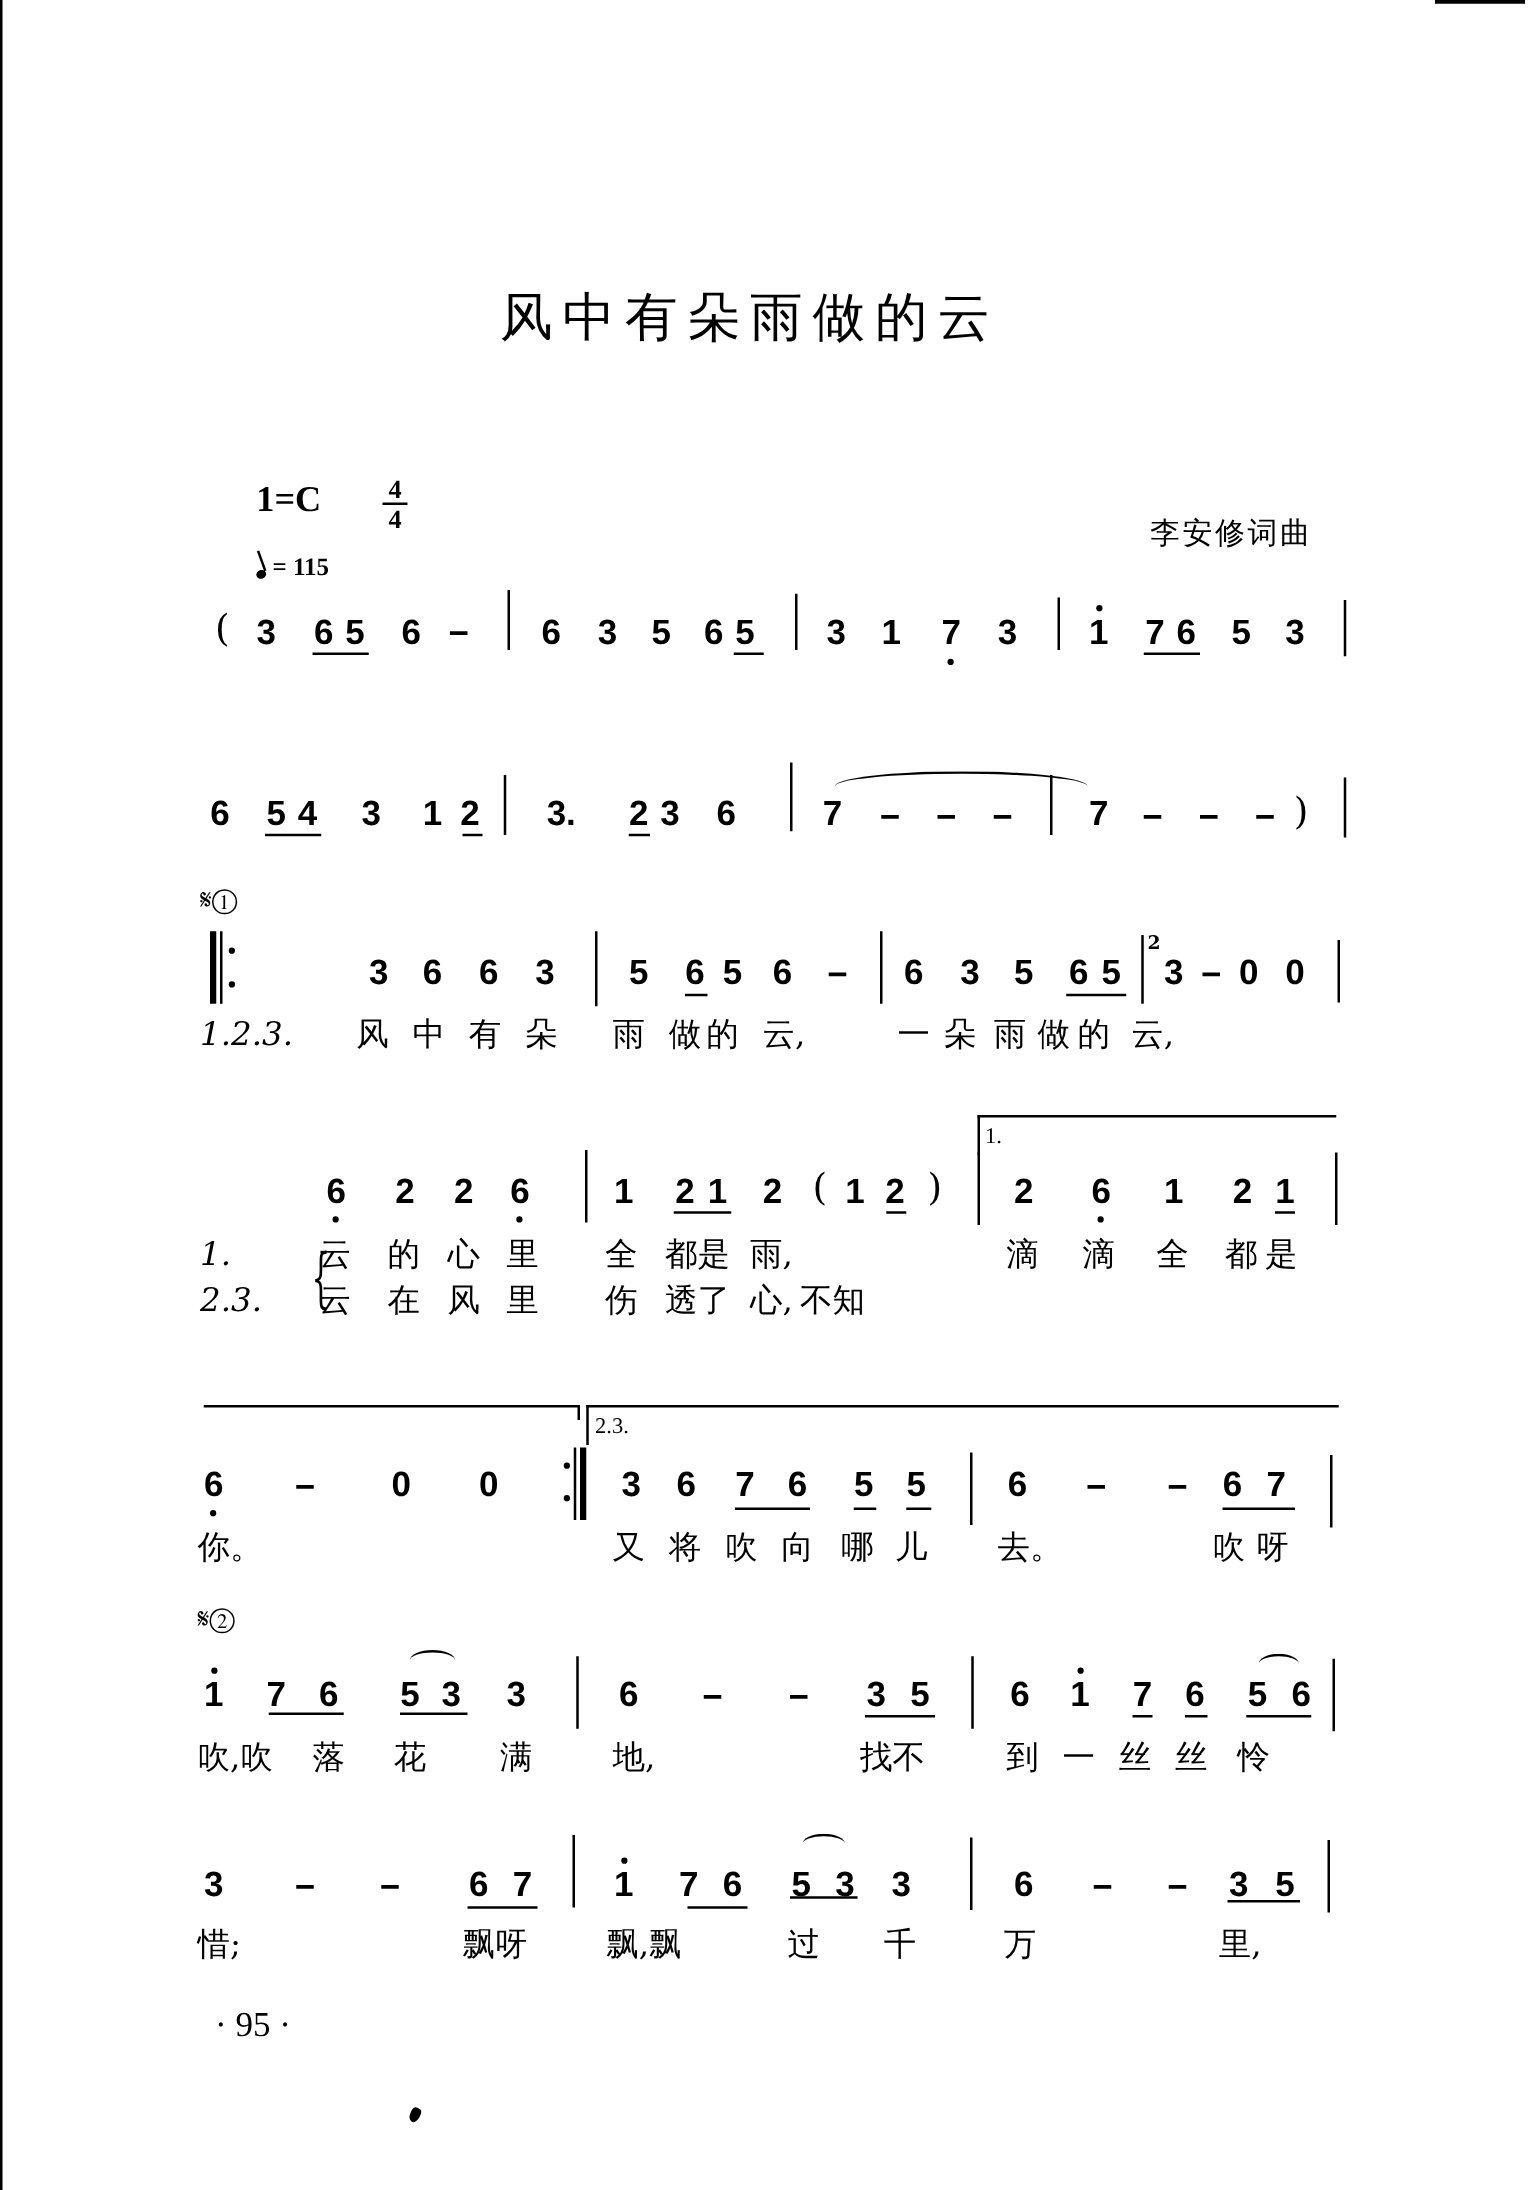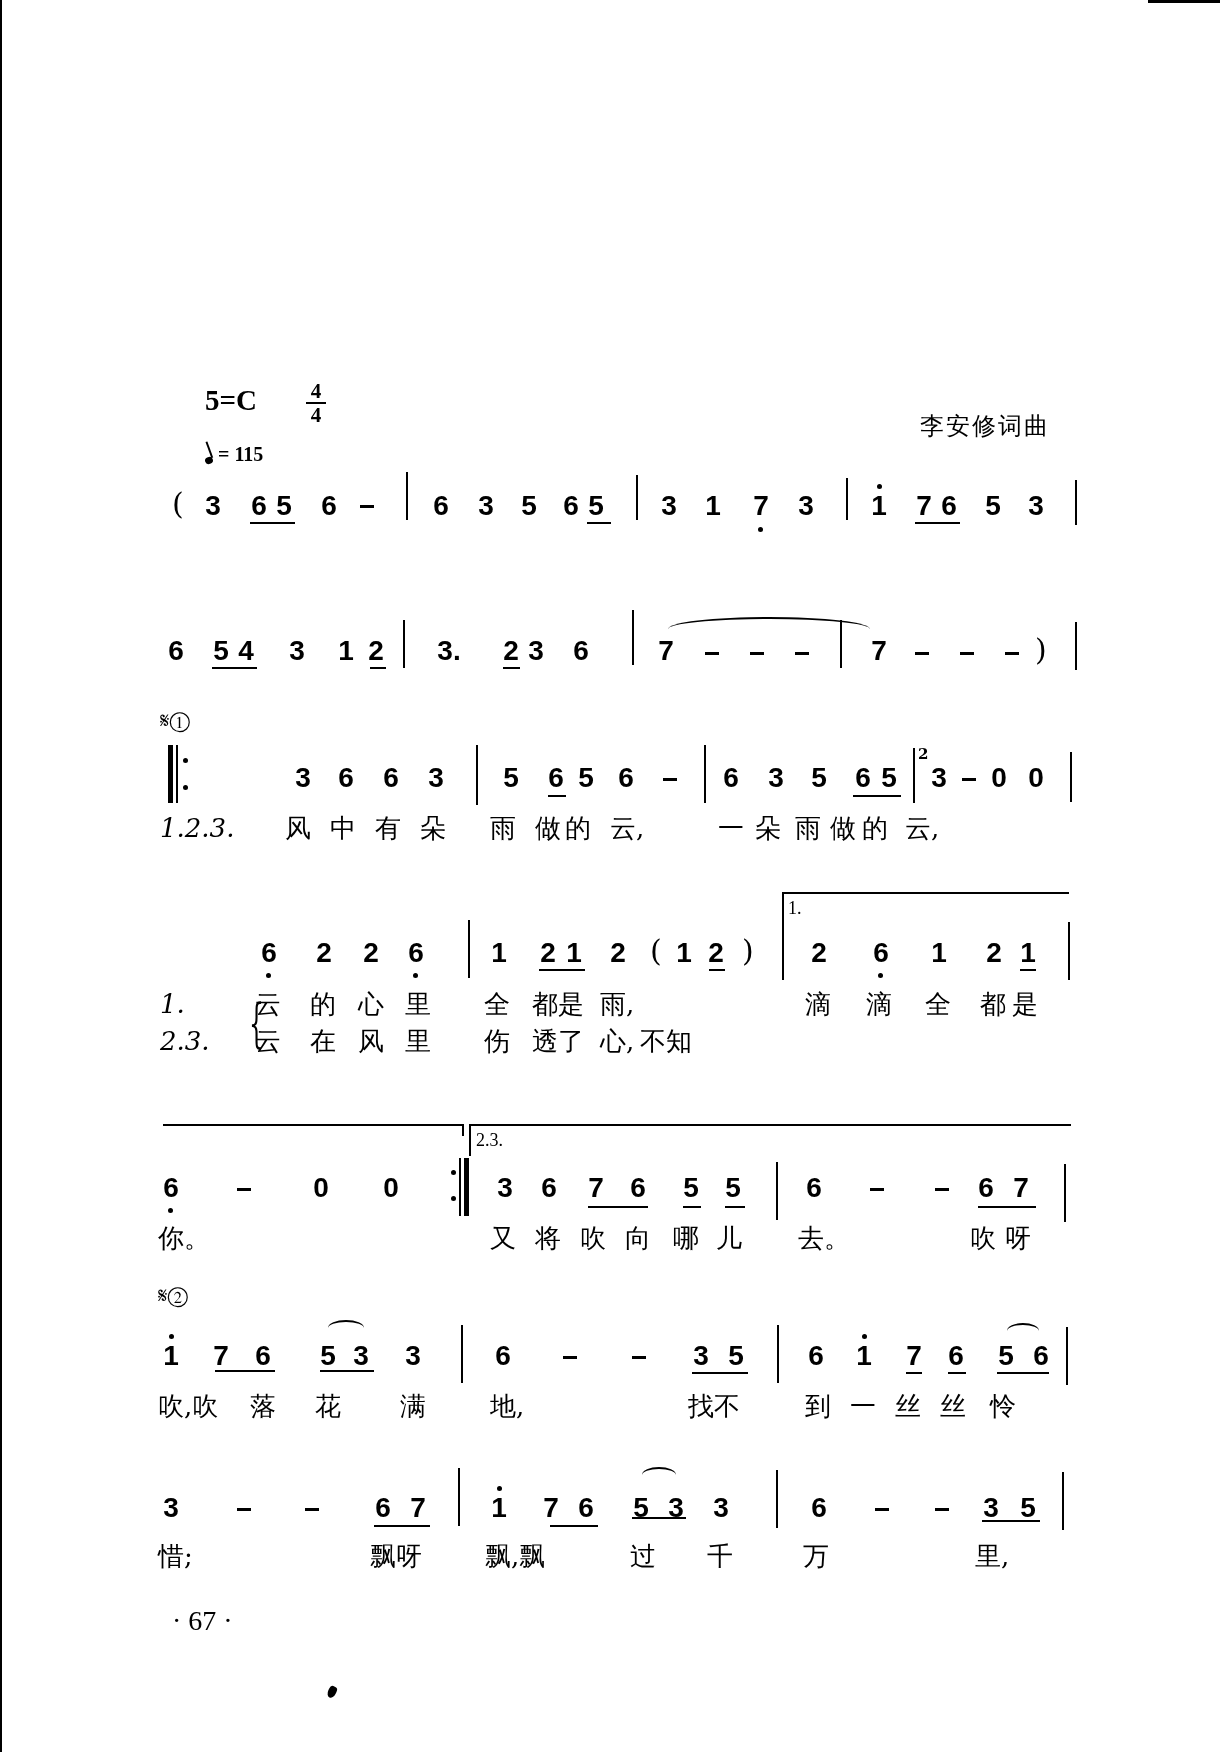--- a/index.html
+++ b/index.html
@@ -40,21 +40,22 @@
   .pagenum { position:absolute; left:172px; top:1605px; font-family:"Liberation Serif", serif; font-size:28px; }
   .speck { position:absolute; width:8px; height:12px; background:#000; border-radius:40% 40% 60% 60%; transform:rotate(25deg); }
 </style>
 </head>
 <body>
 
 <div class="page">
   <div class="left-border"></div>
   <div class="corner-line"></div>
 
-  <div class="key">5=C</div>
+  <div class="title">风中有朵雨做的云</div>
+  <div class="key">1=C</div>
   <div class="timesig">
     <div>4</div>
     <div class="bar"></div>
     <div>4</div>
   </div>
   <div class="tempo">
     <span class="note"><span class="stem"></span></span>
     <span>= 115</span>
   </div>
   <div class="composer">李安修词曲</div>
@@ -343,15 +344,15 @@
 
     <div class="lyric" style="left:158px;top:1540px;">惜;</div>
     <div class="lyric" style="left:370px;top:1540px;">飘呀</div>
     <div class="lyric" style="left:485px;top:1540px;">飘,飘</div>
     <div class="lyric" style="left:630px;top:1540px;">过</div>
     <div class="lyric" style="left:707px;top:1540px;">千</div>
     <div class="lyric" style="left:803px;top:1540px;">万</div>
     <div class="lyric" style="left:975px;top:1540px;">里,</div>
   </div>
 
-  <div class="pagenum">· 67 ·</div>
+  <div class="pagenum">· 95 ·</div>
   <div class="speck" style="left:328px;top:1686px;"></div>
 </div>
 
 </body></html>

